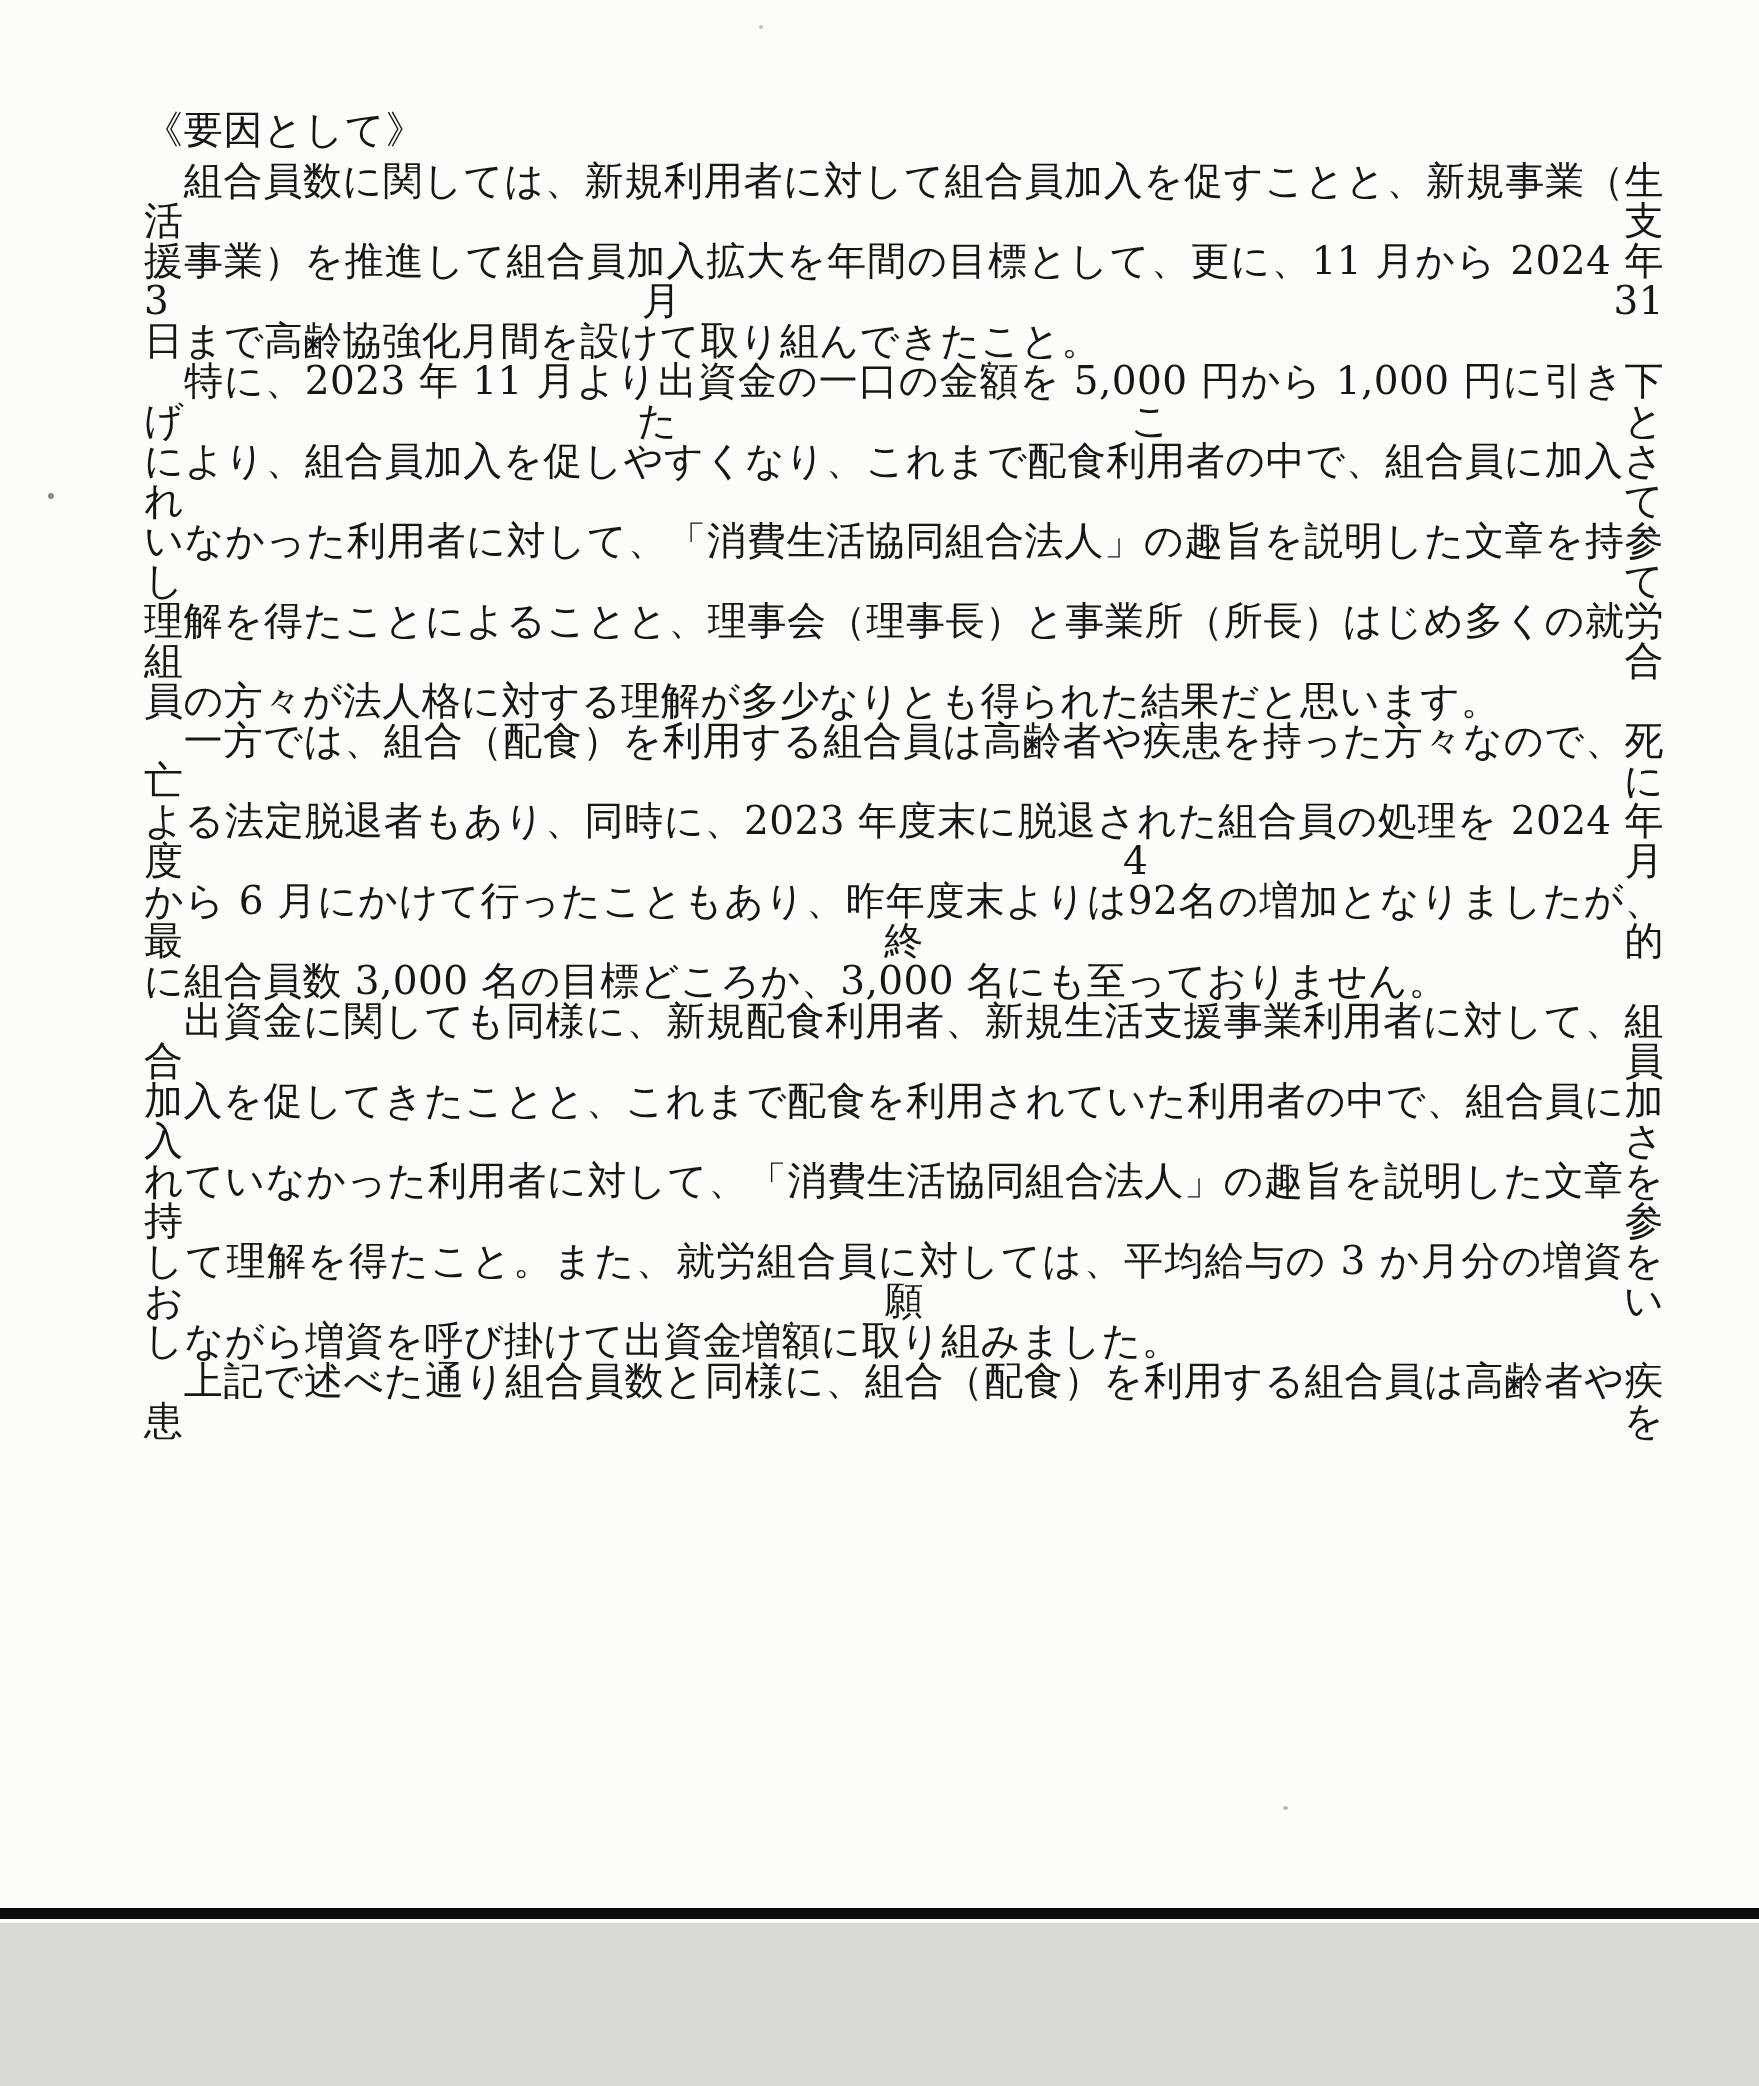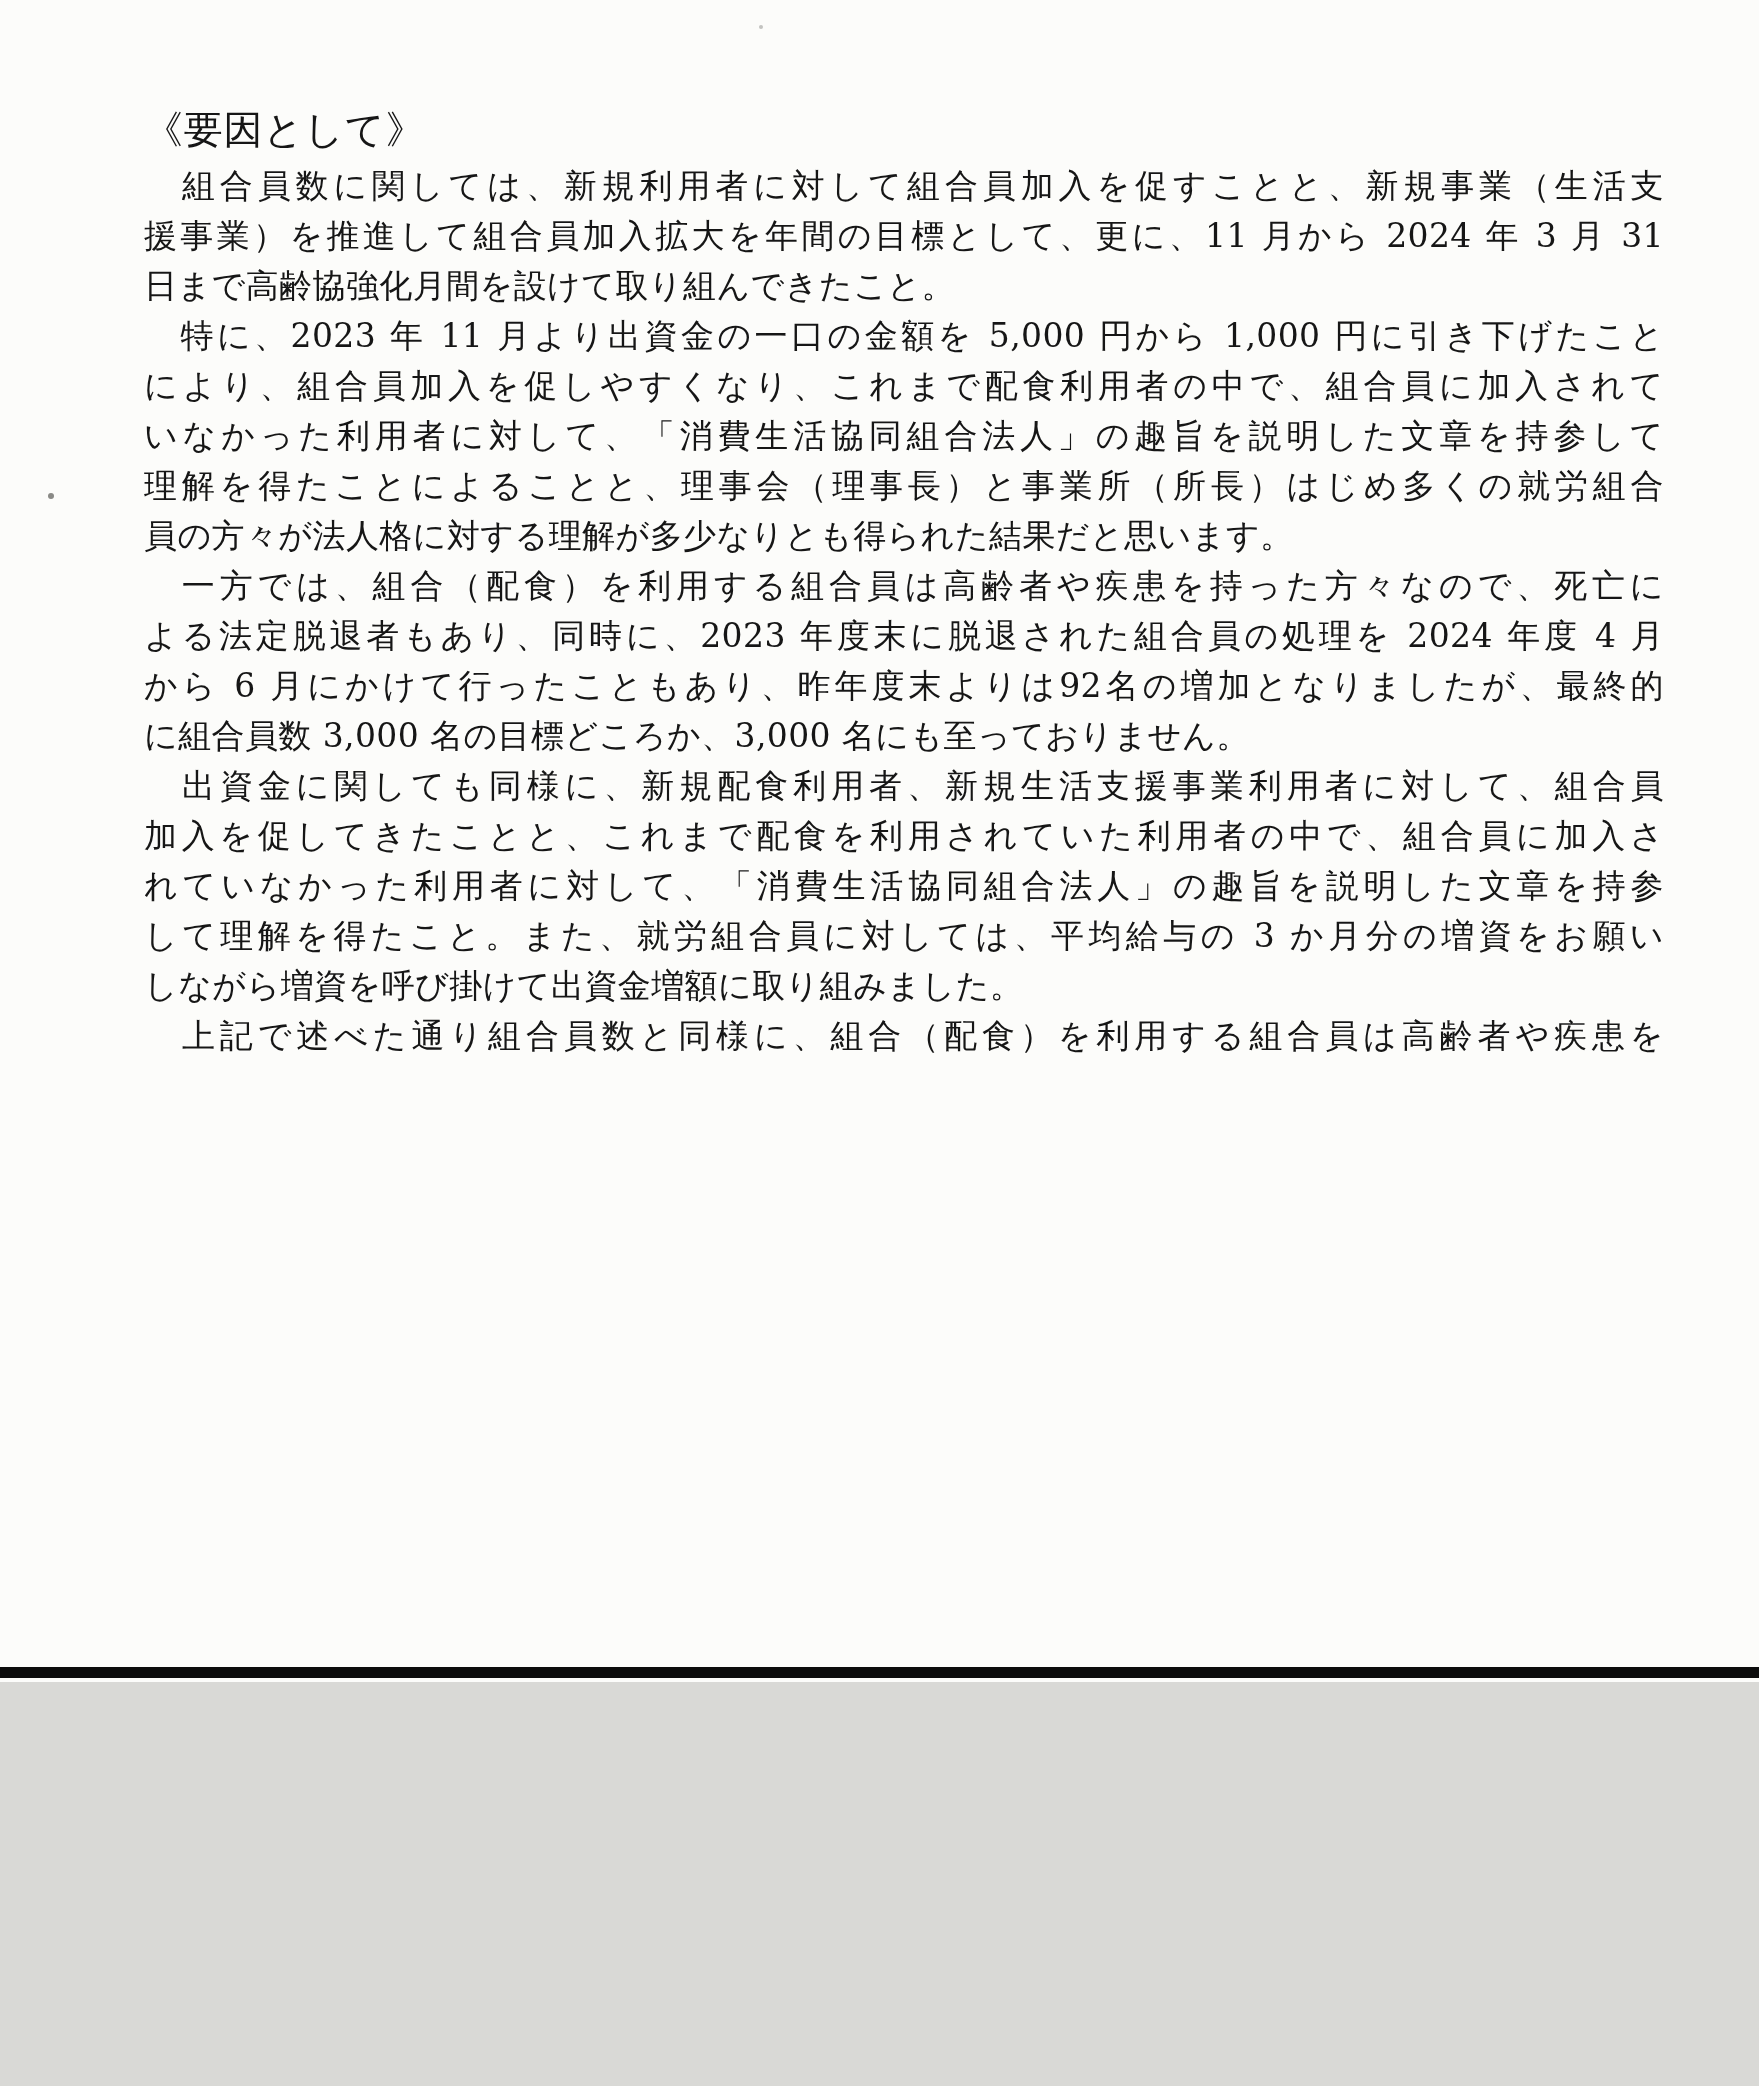--- a/index.html
+++ b/index.html
@@ -3,43 +3,43 @@
 <meta charset="utf-8">
 <style>
   html, body { margin: 0; padding: 0; }
   body {
     background: #d9d9d6;
     font-family: "DejaVu Serif", "Liberation Serif", serif;
   }
   .page {
     position: relative;
     width: 1760px;
-    height: 1682px;
+    height: 1923px;
     margin: 0 auto;
     background: #fcfcfa;
     color: #161616;
     overflow: hidden;
   }
   .content {
     position: absolute;
     left: 144px;
     top: 99px;
     width: 1520px;
   }
   .heading {
     font-size: 39px;
     line-height: 62px;
     letter-spacing: 0.8px;
     white-space: pre-wrap;
   }
   .para { margin: 0; }
   .para.gap { }
   .line {
-    font-size: 33px;
-    line-height: 50px;
+    font-size: 39px;
+    line-height: 40px;
     white-space: pre-wrap;
     letter-spacing: 0.4px;
   }
   .line.just {
     text-align: justify;
     text-align-last: justify;
   }
   
   .scan-bottom-edge {
     position: absolute;

